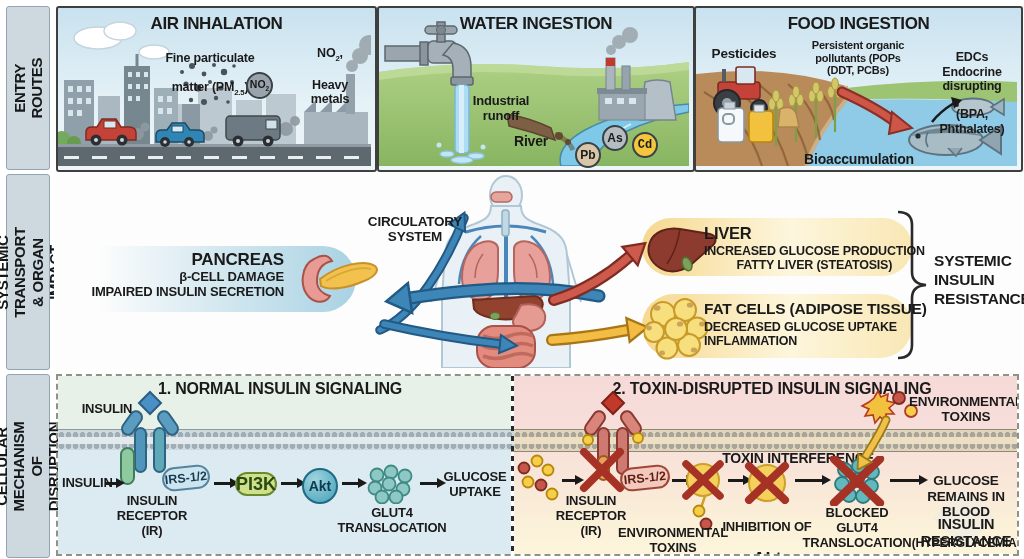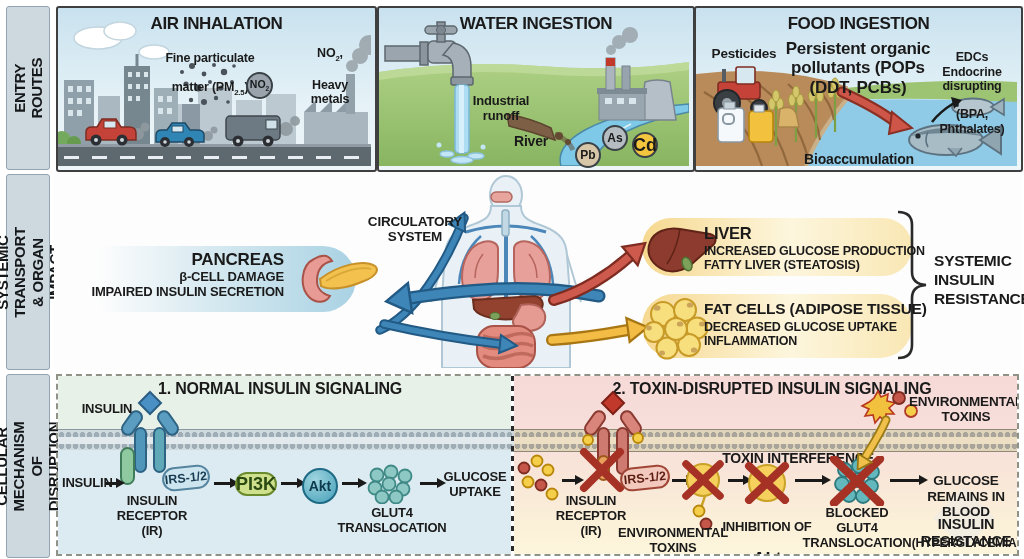--- a/index.html
+++ b/index.html
@@ -248,21 +248,21 @@
       </g>
       <circle cx="60" cy="137" r="2.5" fill="#c2e6f5"></circle>
         <circle cx="104" cy="139" r="2.5" fill="#c2e6f5"></circle>
     </svg>
     <div class="ptitle">WATER INGESTION</div>
     <div class="txt ctr" style="left:122px;top:86px;font-size:13px;">Industrial
 runoff</div>
     <div class="txt ctr" style="left:152px;top:126px;font-size:14px;">River</div>
     <div class="badge" style="left:196px;top:134px;width:26px;height:26px;background:#d8c6a8;font-size:12px;">Pb</div>
     <div class="badge" style="left:223px;top:117px;width:26px;height:26px;background:#b5bcc2;font-size:12px;">As</div>
-    <div class="badge" style="left:253px;top:124px;width:26px;height:26px;background:#f4c63e;font-size:18px;">Cd</div>
+    <div class="badge" style="left:253px;top:124px;width:26px;height:26px;background:#f4c63e;font-size:12px;font-family:Liberation Mono, monospace;">Cd</div>
   </div>
 
   <div class="panel sky" style="left:694px;top:6px;width:325px;height:162px;">
     <svg class="abs" style="left:0;top:0;" width="321" height="158" viewBox="0 0 321 158">
       <path d="M150 80 Q240 70 321 74 L321 96 Q240 88 150 92 Z" fill="#9cc473"></path>
       <path d="M150 92 Q120 128 110 158 L321 158 L321 94 Q230 90 150 92 Z" fill="#8fcbe7"></path>
       <path d="M0 66 Q80 56 150 78 L150 92 Q120 128 110 158 L0 158 Z" fill="#b98a5a"></path>
       <path d="M150 78 L150 92 Q120 128 110 158" fill="none" stroke="#c9b089" stroke-width="4"></path>
       <g stroke="#8a6238" stroke-width="2.2" fill="none" opacity="0.85">
         <path d="M8 84 Q50 108 66 158"></path>
@@ -322,21 +322,21 @@
         <path d="M252 140 l8 8 l6 -8" fill="#8fa5b0" stroke="#5d7381" stroke-width="1.5"></path>
         <ellipse cx="277" cy="99" rx="21" ry="8.5" fill="#b5c6cf" stroke="#5d7381" stroke-width="1.8"></ellipse>
         <polygon points="295,99 308,91 308,107" fill="#9db3be" stroke="#5d7381" stroke-width="1.6"></polygon>
         <circle cx="261" cy="97" r="1.9" fill="#21282e"></circle>
       </g>
       <path d="M236 114 C 242 106 250 100 258 95" stroke="#1a1a1a" stroke-width="2.6" fill="none"></path>
       <polygon points="255,89 266,92 258,101" fill="#1a1a1a"></polygon>
     </svg>
     <div class="ptitle">FOOD INGESTION</div>
     <div class="txt ctr" style="left:48px;top:38px;font-size:13.5px;">Pesticides</div>
-    <div class="txt ctr" style="left:162px;top:31px;font-size:17px;">Persistent organic
+    <div class="txt ctr" style="left:162px;top:31px;font-size:11px;">Persistent organic
 pollutants (POPs
 (DDT, PCBs)</div>
     <div class="txt ctr" style="left:276px;top:28px;font-size:12.5px;">
       <span>EDCs
 Endocrine
 disrupting</span><br>
       <span style="font-weight:700;text-align:center;">(BPA, Phthalates)</span>
     </div>
     <div class="txt ctr" style="left:163px;top:144px;font-size:14px;font-weight:800;">Bioaccumulation</div>
   </div>
@@ -438,21 +438,21 @@
     <svg class="abs" style="left:842px;top:38px;" width="36" height="150" viewBox="0 0 36 150">
       <path d="M2 2 Q 16 2 16 15 L 16 62 Q 16 74 30 75 Q 16 76 16 88 L 16 135 Q 16 148 2 148" stroke="#2a2a2a" stroke-width="2.6" fill="none"></path>
     </svg>
 
     <div class="txt" style="right:738px;top:78px;font-size:17px;font-weight:800;text-align:right;width:220px;">PANCREAS</div>
     <div class="txt ctr" style="left:361px;top:42px;font-size:13.5px;font-weight:800;">CIRCULATORY
 SYSTEM</div>
     <div class="txt" style="right:738px;top:98px;font-size:13px;text-align:right;width:260px;">β-CELL DAMAGE
 IMPAIRED INSULIN SECRETION</div>
     <div class="txt" style="left:650px;top:52px;font-size:16.5px;font-weight:800;">LIVER</div>
-    <div class="txt" style="left:650px;top:72px;font-size:12.5px;">INCREASED GLUCOSE PRODUCTION
+    <div class="txt" style="left:650px;top:72px;font-size:12.5px;text-align:center;">INCREASED GLUCOSE PRODUCTION
 FATTY LIVER (STEATOSIS)</div>
     <div class="txt" style="left:650px;top:128px;font-size:15.5px;font-weight:800;">FAT CELLS (ADIPOSE TISSUE)</div>
     <div class="txt" style="left:650px;top:148px;font-size:12.5px;">DECREASED GLUCOSE UPTAKE
 INFLAMMATION</div>
     <div class="txt" style="left:880px;top:80px;font-size:15.5px;font-weight:800;line-height:1.22;">SYSTEMIC
 INSULIN
 RESISTANCE</div>
   </div>
 
   <div class="abs" style="left:56px;top:374px;width:963px;height:182px;border:2px dashed #8f9287;box-sizing:border-box;">

